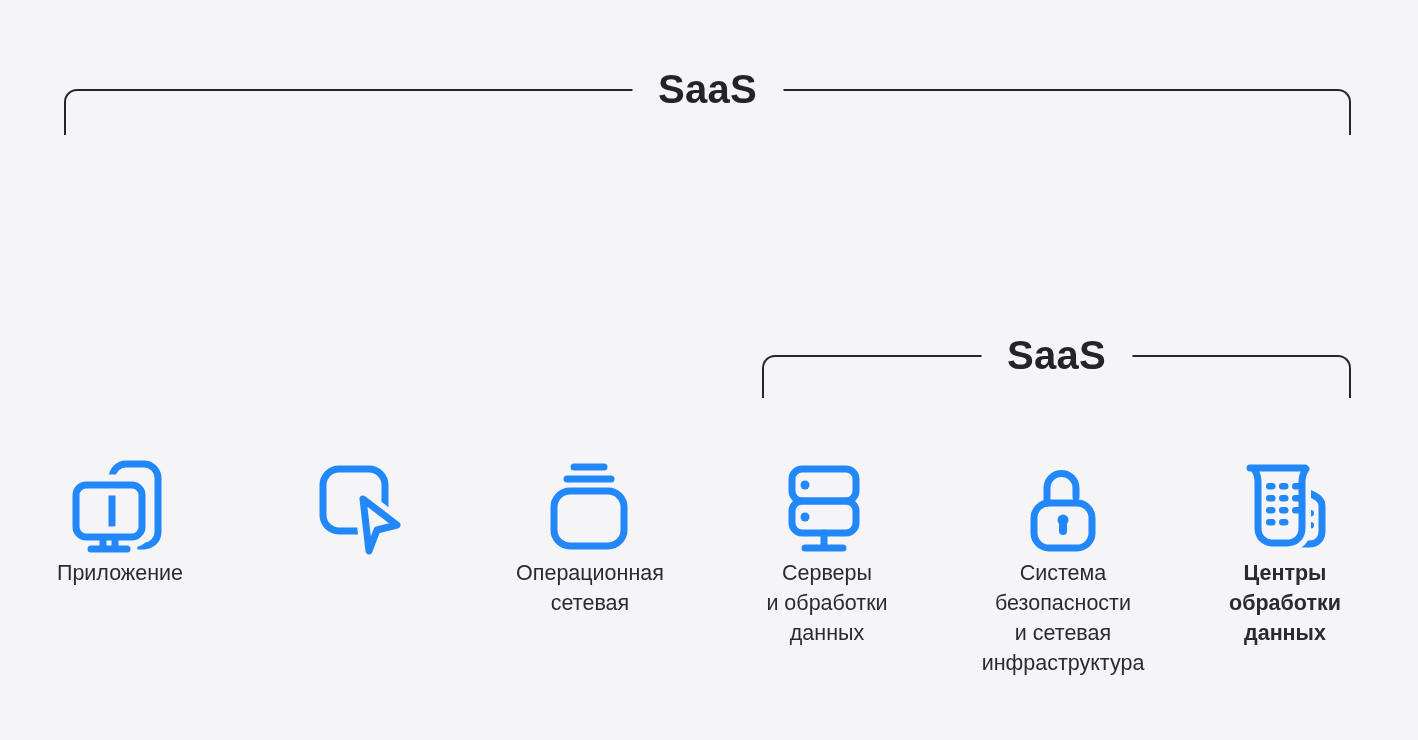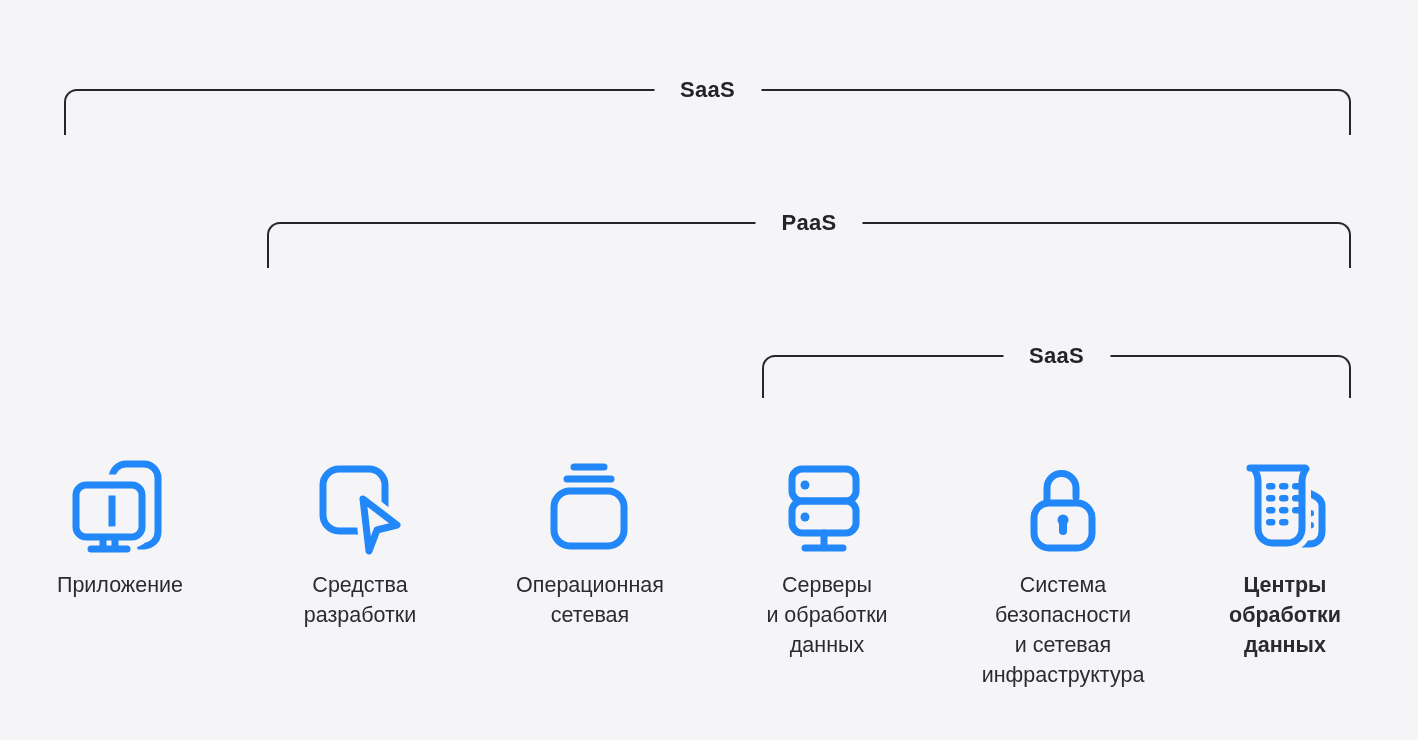--- a/index.html
+++ b/index.html
@@ -19,42 +19,41 @@
     border:2.5px solid var(--line);
     border-bottom:none;
     border-radius:13px 13px 0 0;
   }
   .bracket-label{
     position:absolute;
     left:50%;top:0;
     transform:translate(-50%,-54%);
     background:var(--bg);
     padding:0 26px;
-    font-size:22px;
+    font-size:40px;
     font-weight:600;
     color:#232427;
     letter-spacing:.3px;
     white-space:nowrap;
   }
   .bracket.saas{left:64px;top:89px;width:1287px;height:46px;}
   .bracket.paas{left:267px;top:222px;width:1084px;height:46px;}
   .bracket.iaas{left:762px;top:355px;width:589px;height:43px;}
 
   
   .item{
     position:absolute;
     top:458px;
     width:240px;
     display:flex;
     flex-direction:column;
     align-items:center;
   }
   .item svg{width:100px;height:100px;display:block;}
   .item-label{
-    margin-top:12px;
     font-size:21.5px;
     line-height:30px;
     color:var(--text);
     text-align:center;
     white-space:pre-line;
   }
   .i1{left:0px;}
   .i2{left:240px;}
   .i3{left:470px;}
   .i4{left:707px;}
@@ -69,23 +68,20 @@
 </style>
 </head>
 <body>
 
 <div class="canvas">
 
   <div class="bracket saas">
     <span class="bracket-label">SaaS</span>
   </div>
 
-  <div class="bracket paas">
-    <span class="bracket-label">PaaS</span>
-  </div>
 
   <div class="bracket iaas">
     <span class="bracket-label">SaaS</span>
   </div>
 
   <div class="item i1">
     <svg viewBox="0 0 100 100">
       <rect class="st" x="42" y="6" width="46" height="82" rx="14"></rect>
       <g class="halo">
         <rect x="6" y="27" width="66" height="52" rx="10"></rect>
@@ -98,22 +94,20 @@
     </svg>
     <div class="item-label">Приложение</div>
   </div>
 
   <div class="item i2">
     <svg viewBox="0 0 100 100">
       <rect class="st" x="13" y="11" width="62" height="62" rx="16"></rect>
       <path class="halo-fill" d="M53,41 L87,67 L67,72 L59,93 Z"></path>
       <path class="st" d="M53,41 L87,67 L67,72 L59,93 Z"></path>
     </svg>
-    <div class="item-label">Средства
-разработки</div>
   </div>
 
   <div class="item i3">
     <svg viewBox="0 0 100 100">
       <path class="st" d="M34,9 H64"></path>
       <path class="st" d="M27,21 H71"></path>
       <rect class="st" x="14" y="33" width="70" height="55" rx="16"></rect>
     </svg>
     <div class="item-label">Операционная
 сетевая</div>

